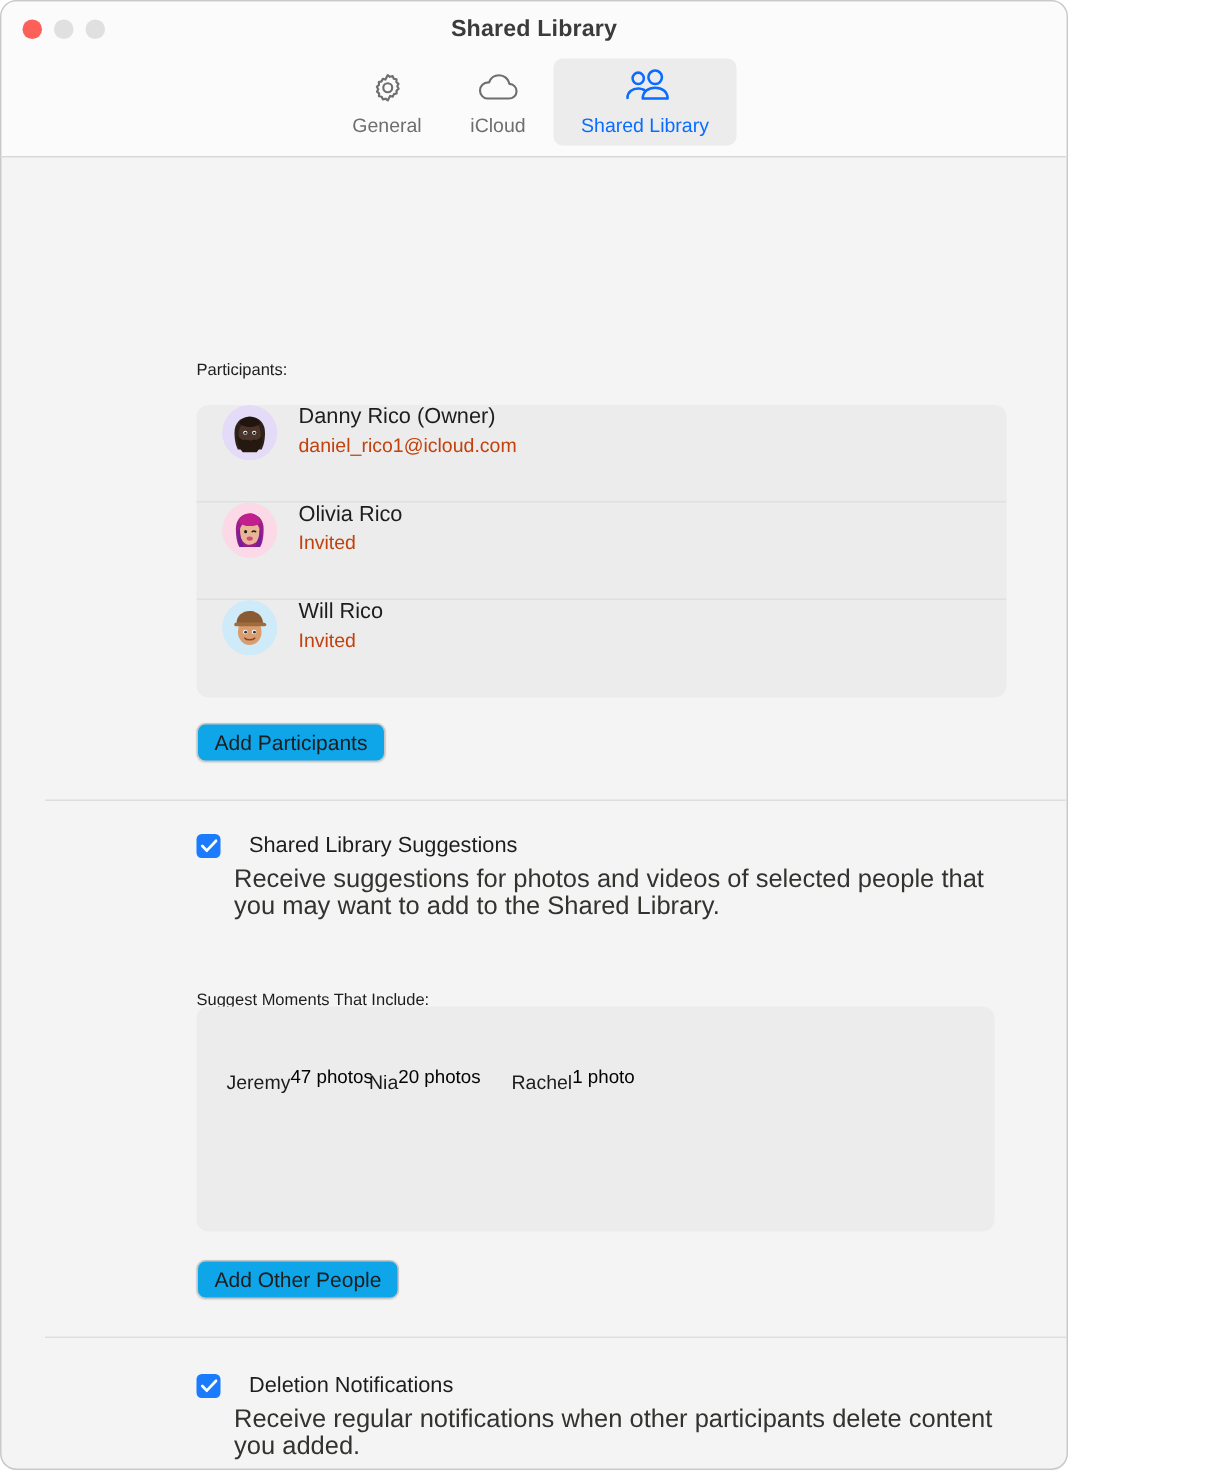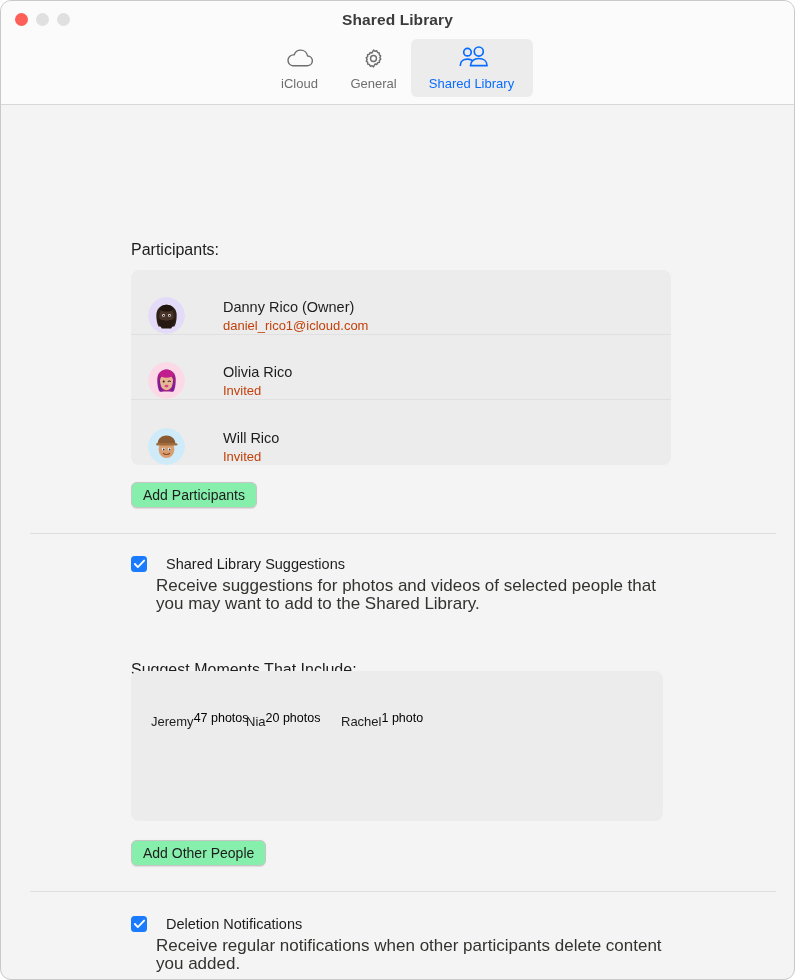--- a/index.html
+++ b/index.html
@@ -5,21 +5,21 @@
   html, body {
     margin: 0;
     padding: 0;
     background: #ffffff;
     font-family: "Liberation Sans", sans-serif;
     -webkit-font-smoothing: antialiased;
   }
 
   #window {
     position: relative;
-    width: 795px;
+    width: 712px;
     height: 980px;
     box-sizing: border-box;
     background: #f4f4f4;
     border-radius: 11px;
     border: 1px solid #c9c9c9;
     overflow: hidden;
   }
 
   
   .toolbar {
@@ -97,21 +97,21 @@
     white-space: nowrap;
   }
 
   
   .content {
     position: relative;
     padding: 0;
   }
 
   .section-label {
-    font-size: 16px;
+    font-size: 11px;
     color: #1d1d1d;
   }
 
   
   .participants-title {
     position: absolute;
     left: 130px;
     top: 136px;
   }
 
@@ -120,25 +120,24 @@
     left: 130px;
     top: 165px;
     width: 540px;
     background: #ececec;
     border-radius: 8px;
     overflow: hidden;
   }
   .list-row {
     height: 65px;
     display: flex;
-    align-items: flex-end;
+    align-items: flex-start;
     padding-left: 17px;
     box-sizing: border-box;
     border-bottom: 1px solid #e0e0e0;
-    gap: 24px;
   }
   .list-row:last-child { border-bottom: none; }
 
   .memoji {
     width: 37px;
     height: 37px;
     border-radius: 50%;
     flex: none;
     margin-right: 14px;
     overflow: hidden;
@@ -152,21 +151,21 @@
   }
   .row-sub {
     font-size: 13px;
     color: #c2410c;
     line-height: 16px;
   }
 
   
   .btn {
     position: absolute;
-    background: #86efac;
+    background: #0ea5e9;
     border: 1px solid #c6c6c6;
     border-radius: 6px;
     box-shadow: 0 0.5px 1px rgba(0,0,0,0.10);
     font-size: 14px;
     color: #1d1d1d;
     font-family: "Liberation Sans", sans-serif;
     padding: 0 11px;
     height: 26px;
     line-height: 24px;
     white-space: nowrap;
@@ -272,35 +271,35 @@
       <div class="tl tl-min"></div>
       <div class="tl tl-zoom"></div>
     </div>
 
     <div class="window-title">Shared Library</div>
 
     <div class="tabs">
 
       <div class="tab">
         <span class="tab-icon">
-          <svg width="30" height="22" viewBox="0 0 32 22" fill="none" stroke="#6e6e6e" stroke-width="1.5">
-            <path d="M8.2 19.2h15.4c3.2 0 5.6-2.3 5.6-5.2 0-2.8-2.2-5.1-5.1-5.2-.7-3.6-3.7-6.2-7.3-6.2-3.3 0-6.1 2.1-7.1 5.1-.2 0-.4 0-.6 0-3.3 0-5.9 2.5-5.9 5.7 0 3.2 2.5 5.8 5 5.8z" stroke-linejoin="round"></path>
-          </svg>
-        </span>
-        <span class="tab-label">iCloud</span>
-      </div>
-
-      <div class="tab">
-        <span class="tab-icon">
           <svg width="23" height="23" viewBox="0 0 24 24" fill="none" stroke="#6e6e6e" stroke-width="1.5">
             <circle cx="12" cy="12" r="3.1"></circle>
             <path d="M12 3.2l1.5 1.2 1.9-.5.8 1.8 1.9.4-.1 2 1.5 1.2-.9 1.7 1 1.7-1.5 1.3.1 2-1.9.4-.8 1.8-1.9-.5L12 20.8l-1.5-1.2-1.9.5-.8-1.8-1.9-.4.1-2L4.5 14.7l.9-1.7-1-1.7 1.5-1.3-.1-2 1.9-.4.8-1.8 1.9.5z" stroke-linejoin="round"></path>
           </svg>
         </span>
         <span class="tab-label">General</span>
+      </div>
+
+      <div class="tab">
+        <span class="tab-icon">
+          <svg width="30" height="22" viewBox="0 0 32 22" fill="none" stroke="#6e6e6e" stroke-width="1.5">
+            <path d="M8.2 19.2h15.4c3.2 0 5.6-2.3 5.6-5.2 0-2.8-2.2-5.1-5.1-5.2-.7-3.6-3.7-6.2-7.3-6.2-3.3 0-6.1 2.1-7.1 5.1-.2 0-.4 0-.6 0-3.3 0-5.9 2.5-5.9 5.7 0 3.2 2.5 5.8 5 5.8z" stroke-linejoin="round"></path>
+          </svg>
+        </span>
+        <span class="tab-label">iCloud</span>
       </div>
 
       <div class="tab wide selected">
         <span class="tab-icon">
           <svg width="32" height="25" viewBox="0 0 34 26" fill="none" stroke="#0a6cff" stroke-width="1.8">
             <circle cx="12.2" cy="6.3" r="4"></circle>
             <circle cx="24.2" cy="5.6" r="4.8"></circle>
             <path d="M4.6 20.2c0-4.2 3.4-6.6 7.6-6.6 1.6 0 3.1.4 4.3 1" stroke-linecap="round"></path>
             <path d="M15.4 20.6c0-4.8 3.9-7.6 8.8-7.6s8.8 2.8 8.8 7.6z" stroke-linejoin="round"></path>
           </svg>

